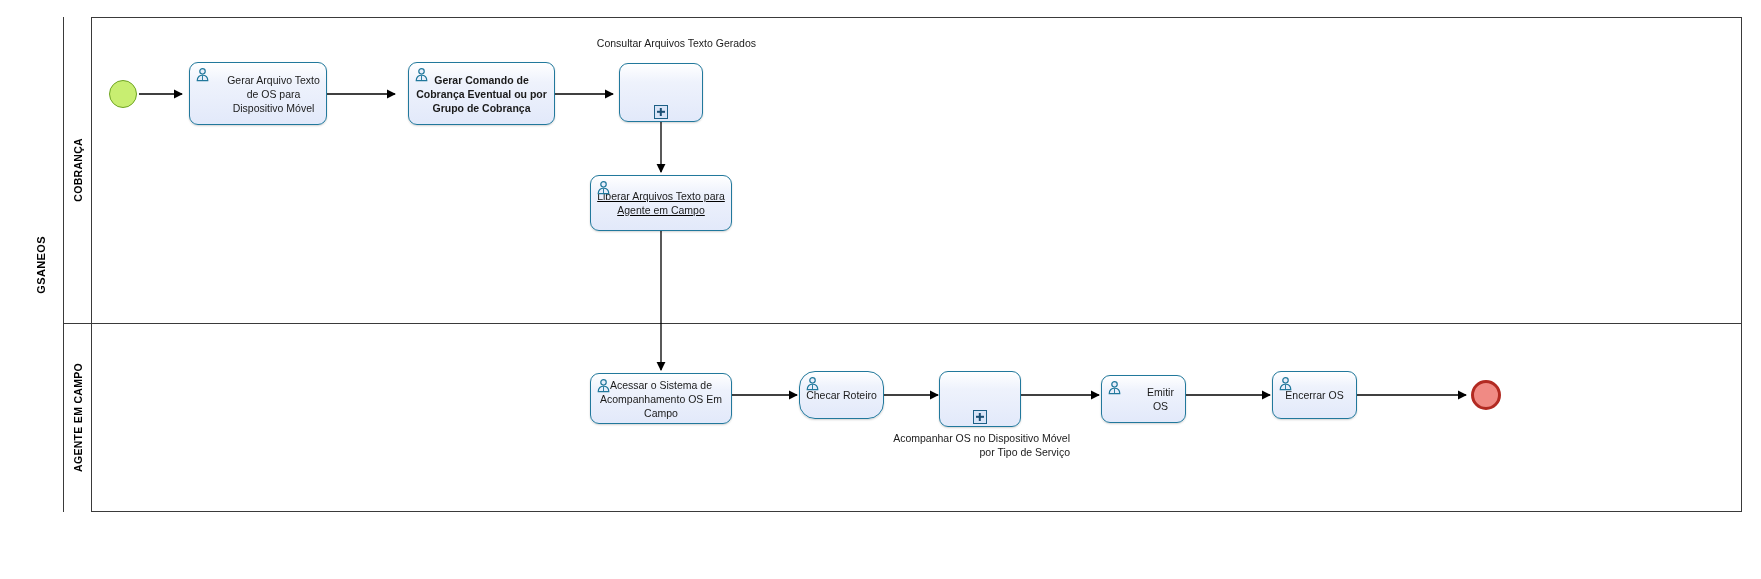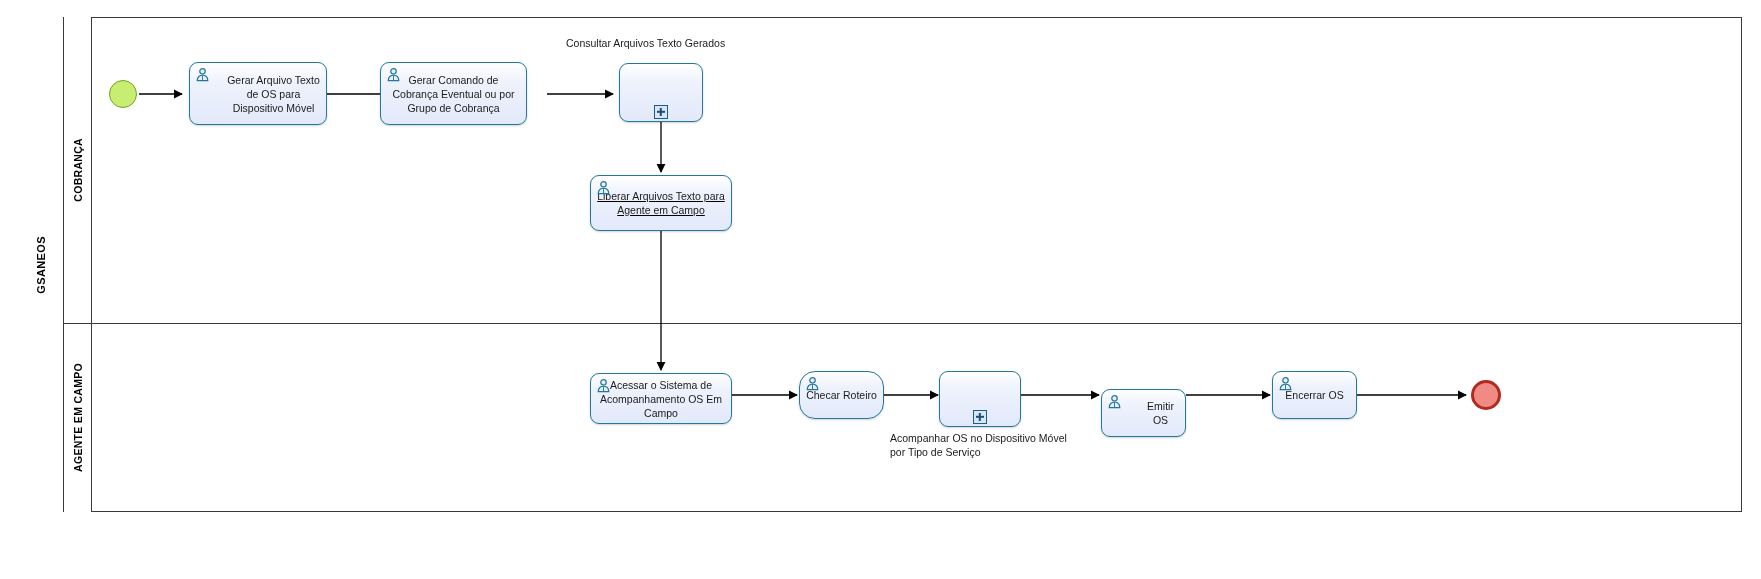--- a/index.html
+++ b/index.html
@@ -175,21 +175,21 @@
     left: 2px;
     right: 2px;
     height: 2.4px;
     transform: translateY(-50%);
   }
   .external-label {
     position: absolute;
     font-size: 10.5px;
     line-height: 14px;
     color: #1a1a1a;
-    text-align: left;
+    text-align: right;
   }
 
   
   .flow-svg {
     position: absolute;
     left: 0;
     top: 0;
     width: 1761px;
     height: 579px;
     pointer-events: none;
@@ -257,21 +257,21 @@
     <span class="user-icon">
       <svg viewBox="0 0 16 16" width="15" height="15">
         <circle cx="8" cy="4.6" r="2.9" fill="#e8eefb" stroke="#21789c" stroke-width="1.3"></circle>
         <path d="M2.4 14.5 C2.4 10.6 5 8.8 8 8.8 C11 8.8 13.6 10.6 13.6 14.5 Z" fill="#e8eefb" stroke="#21789c" stroke-width="1.3"></path>
         <path d="M8 9.2 L8 14.2" stroke="#21789c" stroke-width="1"></path>
       </svg>
     </span>
     <span class="task-label">Gerar Arquivo Texto de OS para Dispositivo Móvel</span>
   </div>
 
-  <div class="task" style="left:380px; top:62px; width:147px; height:63px;">
+  <div class="task" style="left:408px; top:62px; width:147px; height:63px;font-weight:bold;">
     <span class="user-icon">
       <svg viewBox="0 0 16 16" width="15" height="15">
         <circle cx="8" cy="4.6" r="2.9" fill="#e8eefb" stroke="#21789c" stroke-width="1.3"></circle>
         <path d="M2.4 14.5 C2.4 10.6 5 8.8 8 8.8 C11 8.8 13.6 10.6 13.6 14.5 Z" fill="#e8eefb" stroke="#21789c" stroke-width="1.3"></path>
         <path d="M8 9.2 L8 14.2" stroke="#21789c" stroke-width="1"></path>
       </svg>
     </span>
     <span class="task-label">Gerar Comando de Cobrança Eventual ou por Grupo de Cobrança</span>
   </div>
 
@@ -313,21 +313,21 @@
     </span>
     <span class="task-label">Checar Roteiro</span>
   </div>
 
   <div class="subprocess" style="left:939px; top:371px; width:82px; height:56px;">
     <span class="plus-marker"></span>
   </div>
 
   <div class="external-label" style="left:890px; top:431px; width:180px;">Acompanhar OS no Dispositivo Móvel por Tipo de Serviço</div>
 
-  <div class="task" style="left:1101px; top:389px; width:85px; height:48px;padding-left:40px;">
+  <div class="task" style="left:1101px; top:375px; width:85px; height:48px;padding-left:40px;">
     <span class="user-icon">
       <svg viewBox="0 0 16 16" width="15" height="15">
         <circle cx="8" cy="4.6" r="2.9" fill="#e8eefb" stroke="#21789c" stroke-width="1.3"></circle>
         <path d="M2.4 14.5 C2.4 10.6 5 8.8 8 8.8 C11 8.8 13.6 10.6 13.6 14.5 Z" fill="#e8eefb" stroke="#21789c" stroke-width="1.3"></path>
         <path d="M8 9.2 L8 14.2" stroke="#21789c" stroke-width="1"></path>
       </svg>
     </span>
     <span class="task-label">Emitir OS</span>
   </div>
 

